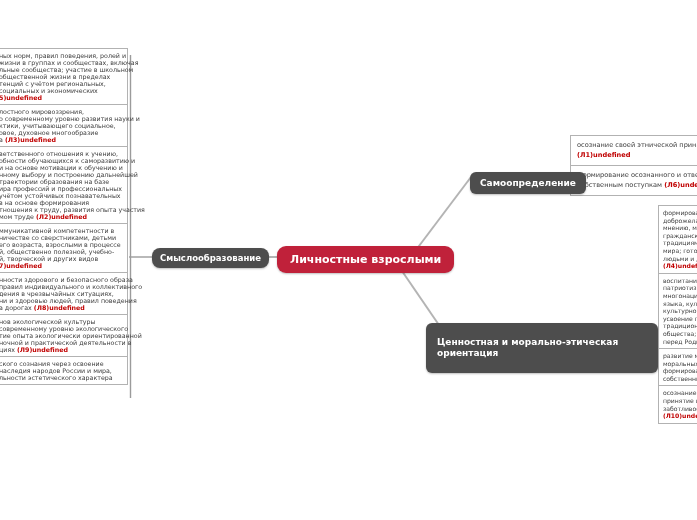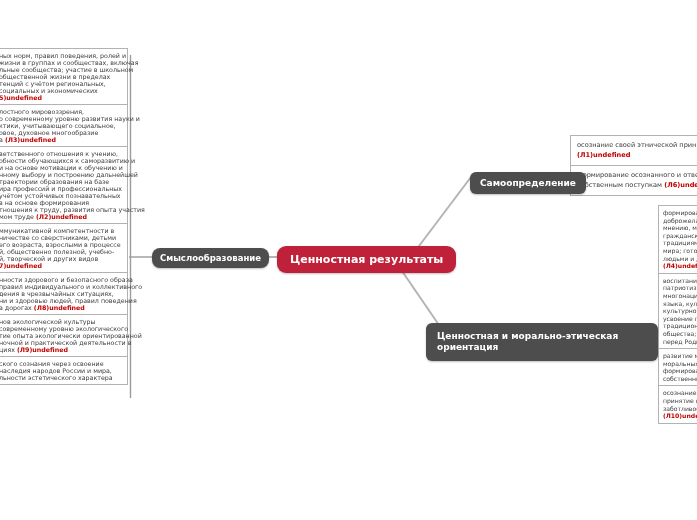--- a/index.html
+++ b/index.html
@@ -4,21 +4,21 @@
 <style>
   html,body{margin:0;padding:0;background:#fff;}
   .stage{position:relative;width:697px;height:520px;overflow:hidden;background:#ffffff;
          font-family:"DejaVu Sans", sans-serif;}
   svg.wires{position:absolute;left:0;top:0;z-index:1;}
   .node{position:absolute;z-index:3;color:#ffffff;font-weight:bold;background:#4d4d4d;
         border-radius:6px;white-space:nowrap;box-shadow:0 1px 2px rgba(0,0,0,.25);}
   #node-center{left:277px;top:246px;background:#c0213a;font-size:11px;padding:7px 13px;border-radius:9px;}
   #node-smysl{left:152px;top:248px;font-size:8.5px;padding:5px 8px;border-radius:8px;}
   #node-samo{left:470px;top:172px;font-size:9px;padding:6px 10px;border-radius:6px;}
-  #node-cennost{left:426px;top:323px;font-size:9px;padding:8px 11px;border-radius:6px;
+  #node-cennost{left:426px;top:323px;font-size:9px;padding:14px 11px;border-radius:6px;
                 white-space:normal;width:210px;line-height:11px;}
   .leaf-col{position:absolute;z-index:2;display:flex;flex-direction:column;align-items:stretch;}
   .leaf-box{background:#fff;border:1px solid #b2b2b2;color:#3d3d3d;margin-top:-1px;}
   .leaf-box:first-child{margin-top:0;}
   .leaf-line{white-space:nowrap;overflow:visible;}
   .red-label{color:#c00000;font-weight:bold;text-align:center;}
   #leaves-left{left:-5px;top:48px;width:133px;}
   #leaves-left .leaf-box{padding:3px 4px 3px 3px;font-size:6.3px;line-height:7px;}
   #leaves-samo{left:570px;top:135px;width:245px;}
   #leaves-samo .leaf-box{padding:5px 6px;font-size:6.6px;line-height:9.5px;}
@@ -39,21 +39,21 @@
 
     <line x1="416" y1="250" x2="471" y2="177" stroke="#b4b4b4" stroke-width="2"></line>
 
     <line x1="402" y1="271" x2="441" y2="328" stroke="#b4b4b4" stroke-width="2"></line>
 
     <line x1="554" y1="176" x2="572" y2="176" stroke="#9b9b9b" stroke-width="1.4"></line>
 
     <line x1="639" y1="338" x2="660" y2="338" stroke="#9b9b9b" stroke-width="1.4"></line>
   </svg>
 
-  <div class="node" id="node-center">Ценностная результаты</div>
+  <div class="node" id="node-center">Личностные взрослыми</div>
 
   <div class="node" id="node-smysl">Смыслообразование</div>
 
   <div class="node" id="node-samo">Самоопределение</div>
 
   <div class="node" id="node-cennost">Ценностная и морально-этическая ориентация</div>
 
   <div class="leaf-col" id="leaves-left">
       <div class="leaf-box">
         <div class="leaf-line">ных норм, правил поведения, ролей и</div>

